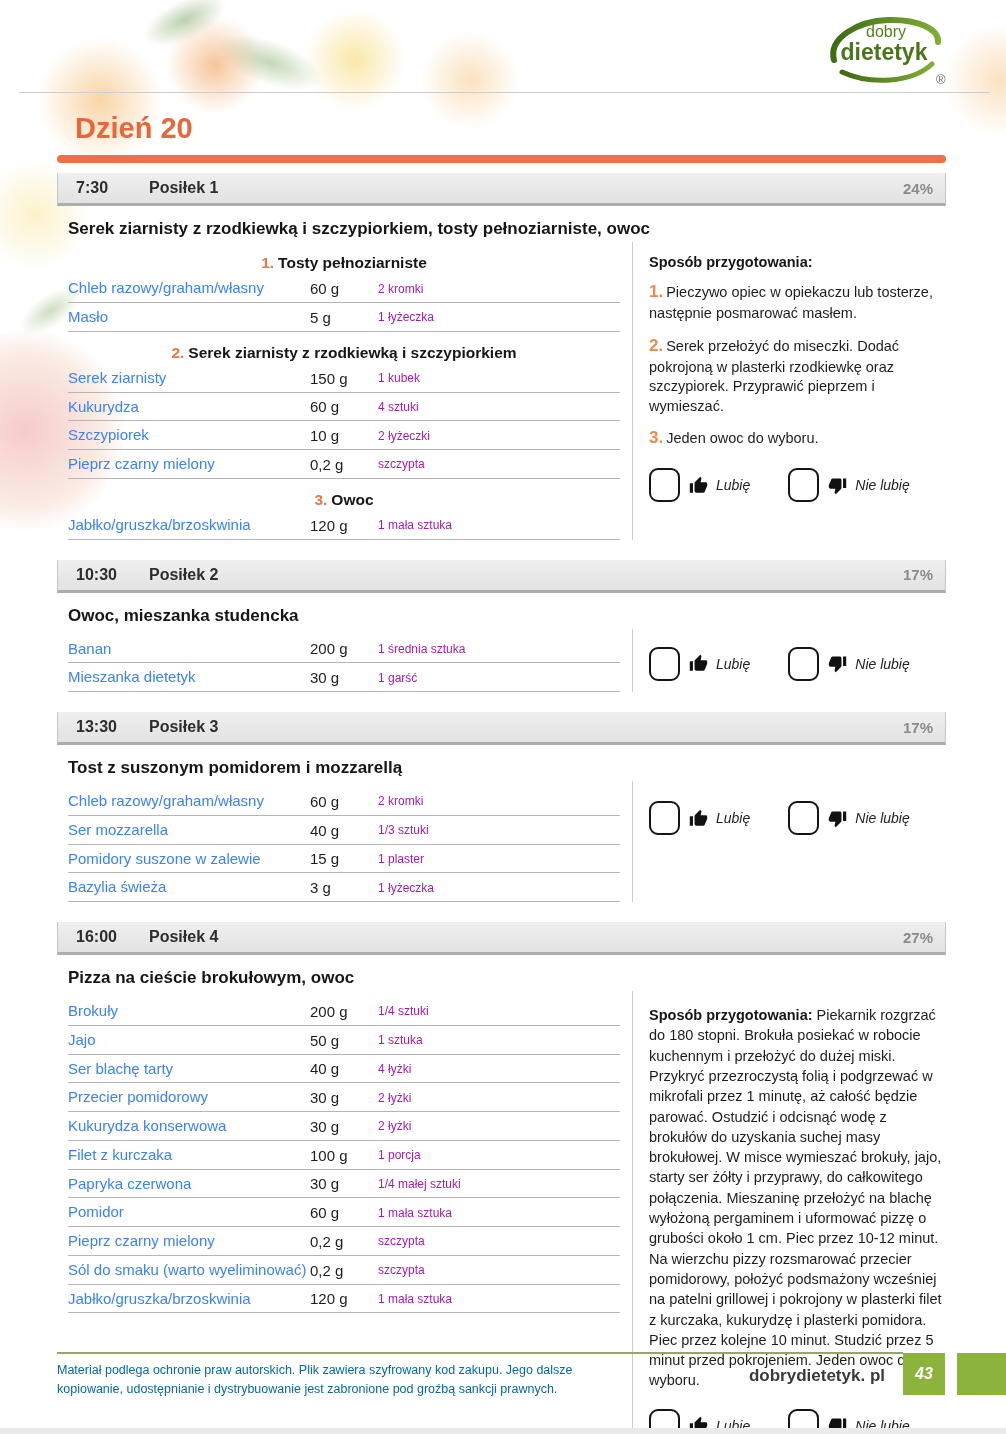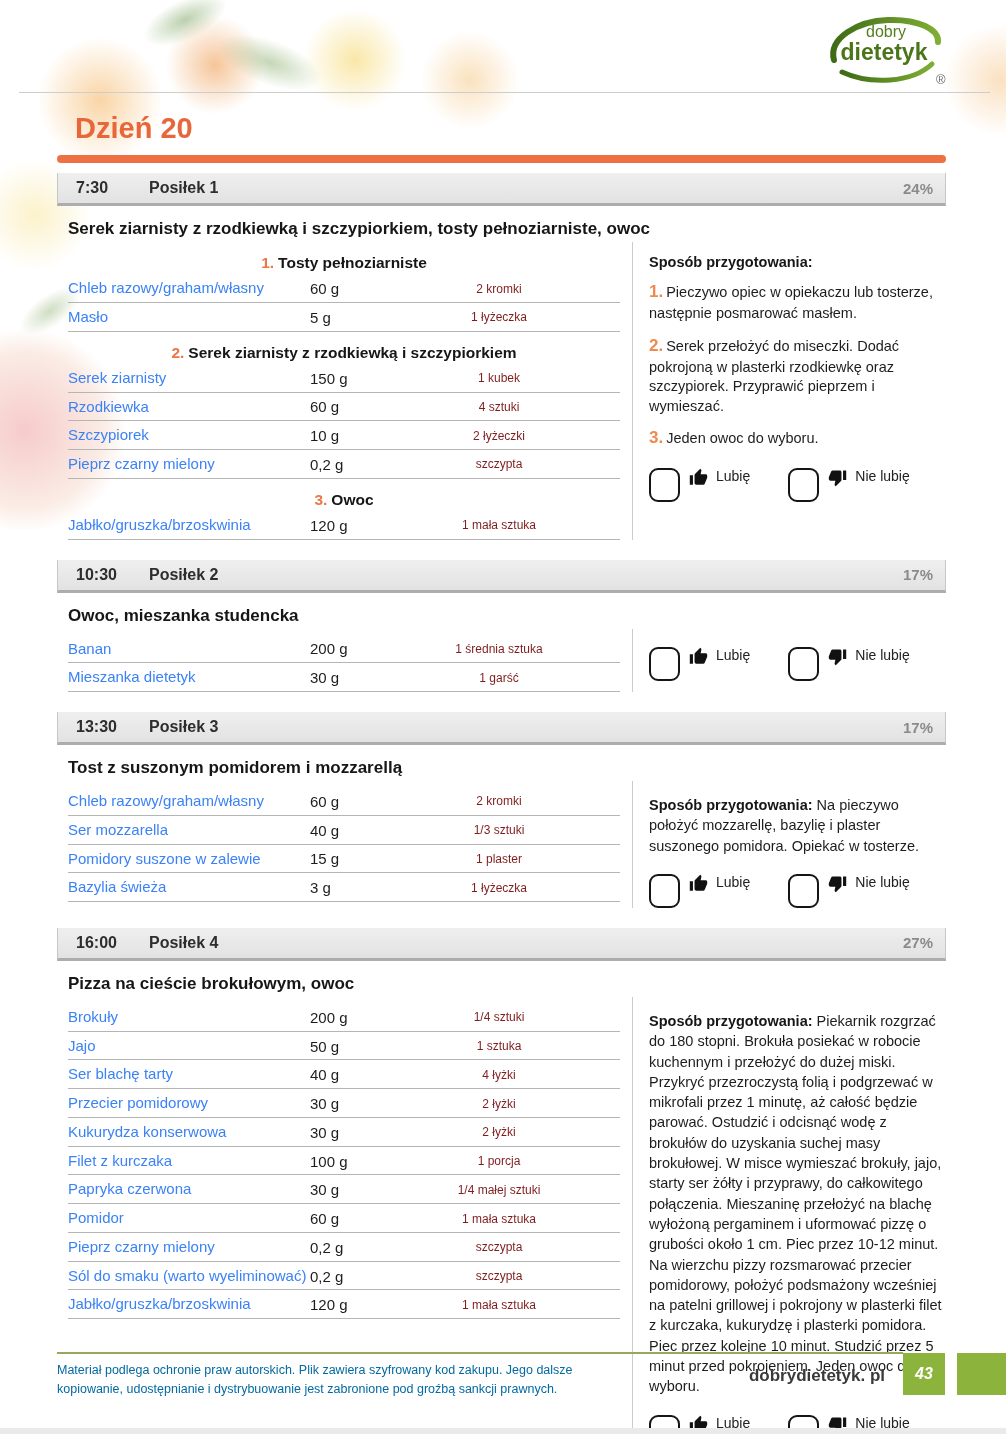--- a/index.html
+++ b/index.html
@@ -34,29 +34,29 @@
   .meal-title{margin:13px 0 3px 11px;font-size:17px;font-weight:bold;color:#161616;}
   .meal-body{display:flex;align-items:stretch;padding:0 0 10px 11px;}
   .lcol{width:564px;padding-right:12px;box-sizing:border-box;}
   .vdiv{width:1px;background:#cccccc;}
   .rcol{flex:1;padding-left:16px;padding-top:2px;box-sizing:border-box;}
   .group-h{margin:12px 0 2px;font-size:15.5px;font-weight:bold;color:#161616;text-align:center;}
   .gnum{color:#ed7744;margin-right:4px;}
   .trow{display:flex;align-items:center;border-bottom:1px solid #b5b5b5;padding:5px 0 4px;min-height:17px;}
   .prod{width:242px;font-size:15px;line-height:1.25;color:#3b82f6;}
   .amt{width:68px;font-size:15px;color:#1d1d1d;}
-  .meas{flex:1;font-size:12px;color:#7f1d1d;text-align:center;}
+  .meas{flex:1;font-size:12px;color:#a21caf;}
   .prep-h{margin:10px 0 2px;font-size:14.5px;font-weight:bold;color:#161616;}
   .step{margin:11px 0;font-size:14.5px;line-height:1.35;color:#1d1d1d;}
   .step-num{color:#ed8a4e;font-weight:bold;font-size:17px;margin-right:3px;}
   .prep-p{margin:12px 0 0;font-size:14.5px;line-height:1.4;color:#1d1d1d;}
   .prep-p b{color:#161616;}
   
   .likes{display:flex;align-items:center;gap:38px;margin-top:18px;}
-  .like-item{display:flex;}
+  .like-item{display:flex;align-items:center;font-style:italic;}
   .cb{width:27px;height:30px;border:2.5px solid #151515;border-radius:9px;background:#fff;box-sizing:content-box;}
   .thumb{margin-left:9px;display:inline-flex;}
   .like-label{margin-left:8px;font-size:14px;color:#222;}
   
   .footer-line{position:absolute;left:57px;top:1352px;width:846px;height:2px;background:#95a85b;}
   .footer-text{position:absolute;left:57px;top:1361px;width:520px;font-size:12.5px;line-height:1.55;color:#0369a1;}
   .footer-site{position:absolute;right:121px;top:1366px;font-size:17px;font-weight:bold;color:#3a3a3a;}
   .page-num{position:absolute;left:903px;top:1353px;width:42px;height:42px;background:#8cb43c;color:#fff;
             font-size:16px;font-weight:bold;display:flex;align-items:center;justify-content:center;font-style:italic;}
   .green-block{position:absolute;left:957px;top:1353px;width:49px;height:42px;background:#8cb43c;}
@@ -119,21 +119,21 @@
           <div class="amt">5 g</div>
           <div class="meas">1 łyżeczka</div>
         </div>
         <div class="group-h"><span class="gnum">2.</span><span>Serek ziarnisty z rzodkiewką i szczypiorkiem</span></div>
         <div class="trow">
           <div class="prod">Serek ziarnisty</div>
           <div class="amt">150 g</div>
           <div class="meas">1 kubek</div>
         </div>
         <div class="trow">
-          <div class="prod">Rzodkiewka</div>
+          <div class="prod">Kukurydza</div>
           <div class="amt">60 g</div>
           <div class="meas">4 sztuki</div>
         </div>
         <div class="trow">
           <div class="prod">Szczypiorek</div>
           <div class="amt">10 g</div>
           <div class="meas">2 łyżeczki</div>
         </div>
         <div class="trow">
           <div class="prod">Pieprz czarny mielony</div>
@@ -244,21 +244,20 @@
           <div class="meas">1 plaster</div>
         </div>
         <div class="trow">
           <div class="prod">Bazylia świeża</div>
           <div class="amt">3 g</div>
           <div class="meas">1 łyżeczka</div>
         </div>
       </div>
       <div class="vdiv"></div>
       <div class="rcol">
-        <p class="prep-p"><b>Sposób przygotowania:</b> <span>Na pieczywo położyć mozzarellę, bazylię i plaster suszonego pomidora. Opiekać w tosterze.</span></p>
         <div class="likes">
           <div class="like-item">
             <span class="cb"></span>
             <span class="thumb">
                 <svg width="19" height="19" viewBox="0 0 24 24" fill="#111">
                   <path d="M1 21h4V9H1v12zM23 10c0-1.1-.9-2-2-2h-6.31l.95-4.57.03-.32c0-.41-.17-.79-.44-1.06L14.17 1 7.58 7.59C7.22 7.95 7 8.45 7 9v10c0 1.1.9 2 2 2h9c.83 0 1.54-.5 1.84-1.22l3.02-7.05c.09-.23.14-.47.14-.73v-2z"></path>
                 </svg>
               </span>
             <span class="like-label">Lubię</span>
           </div>

